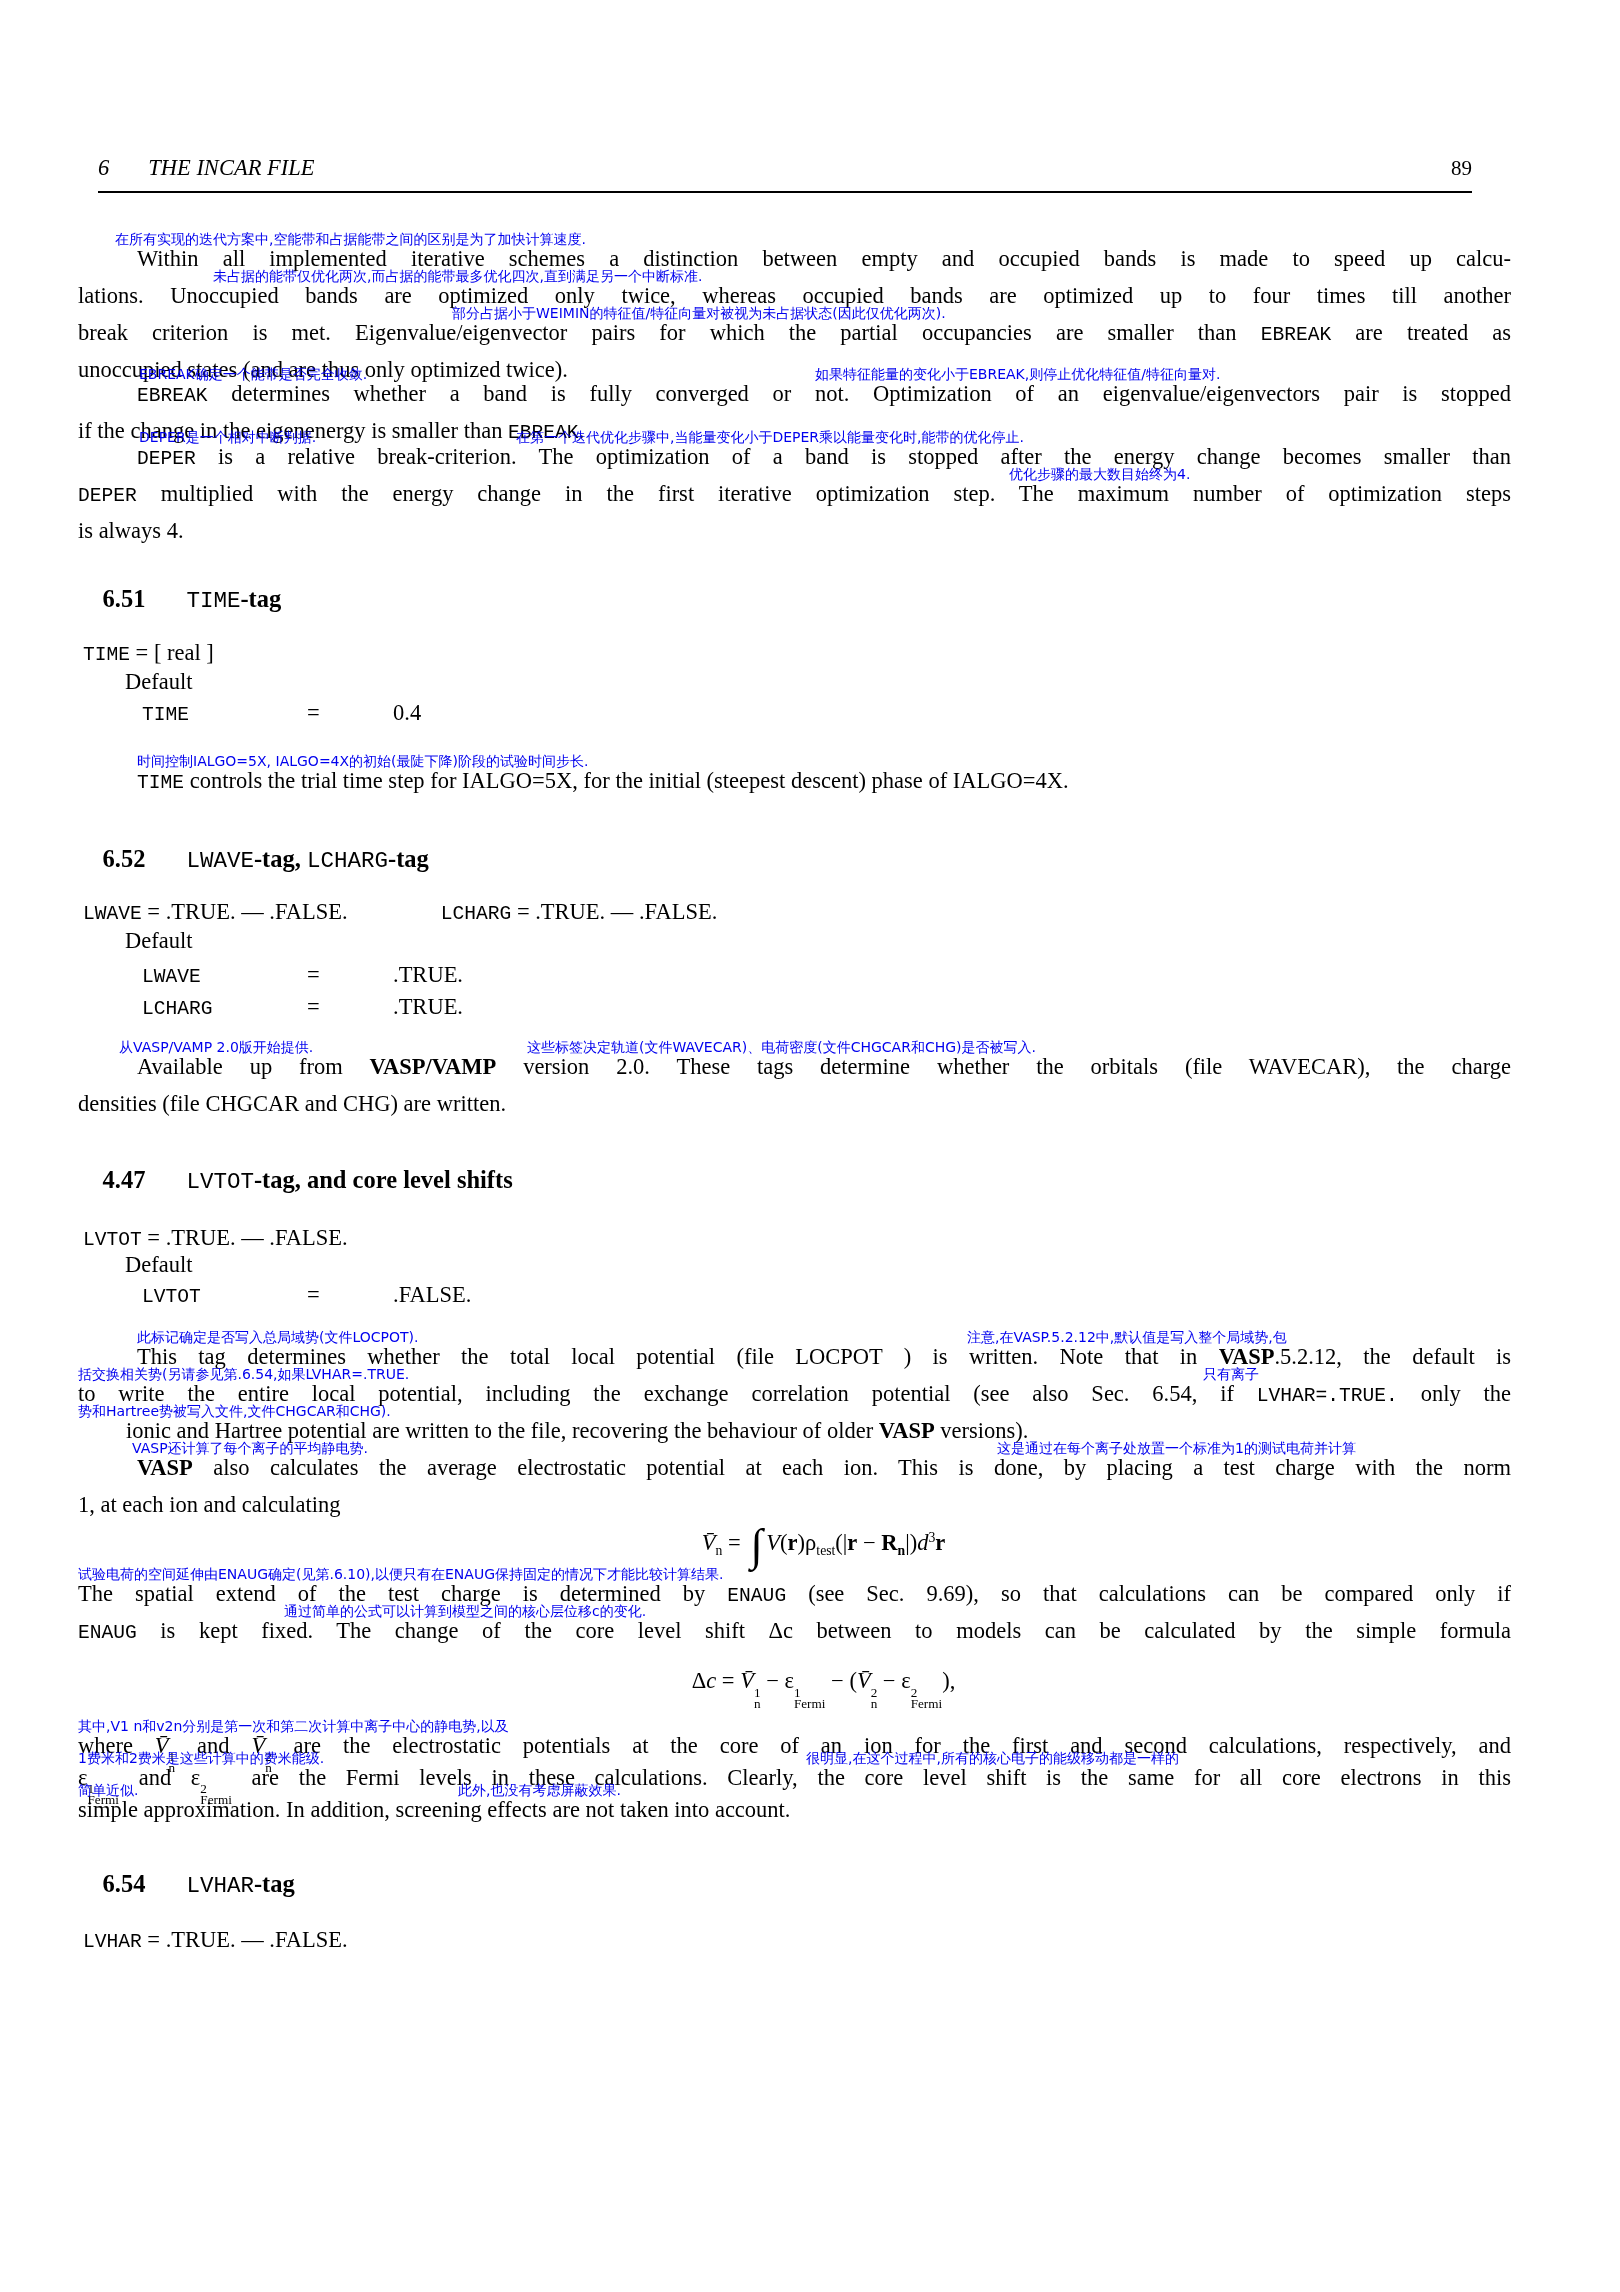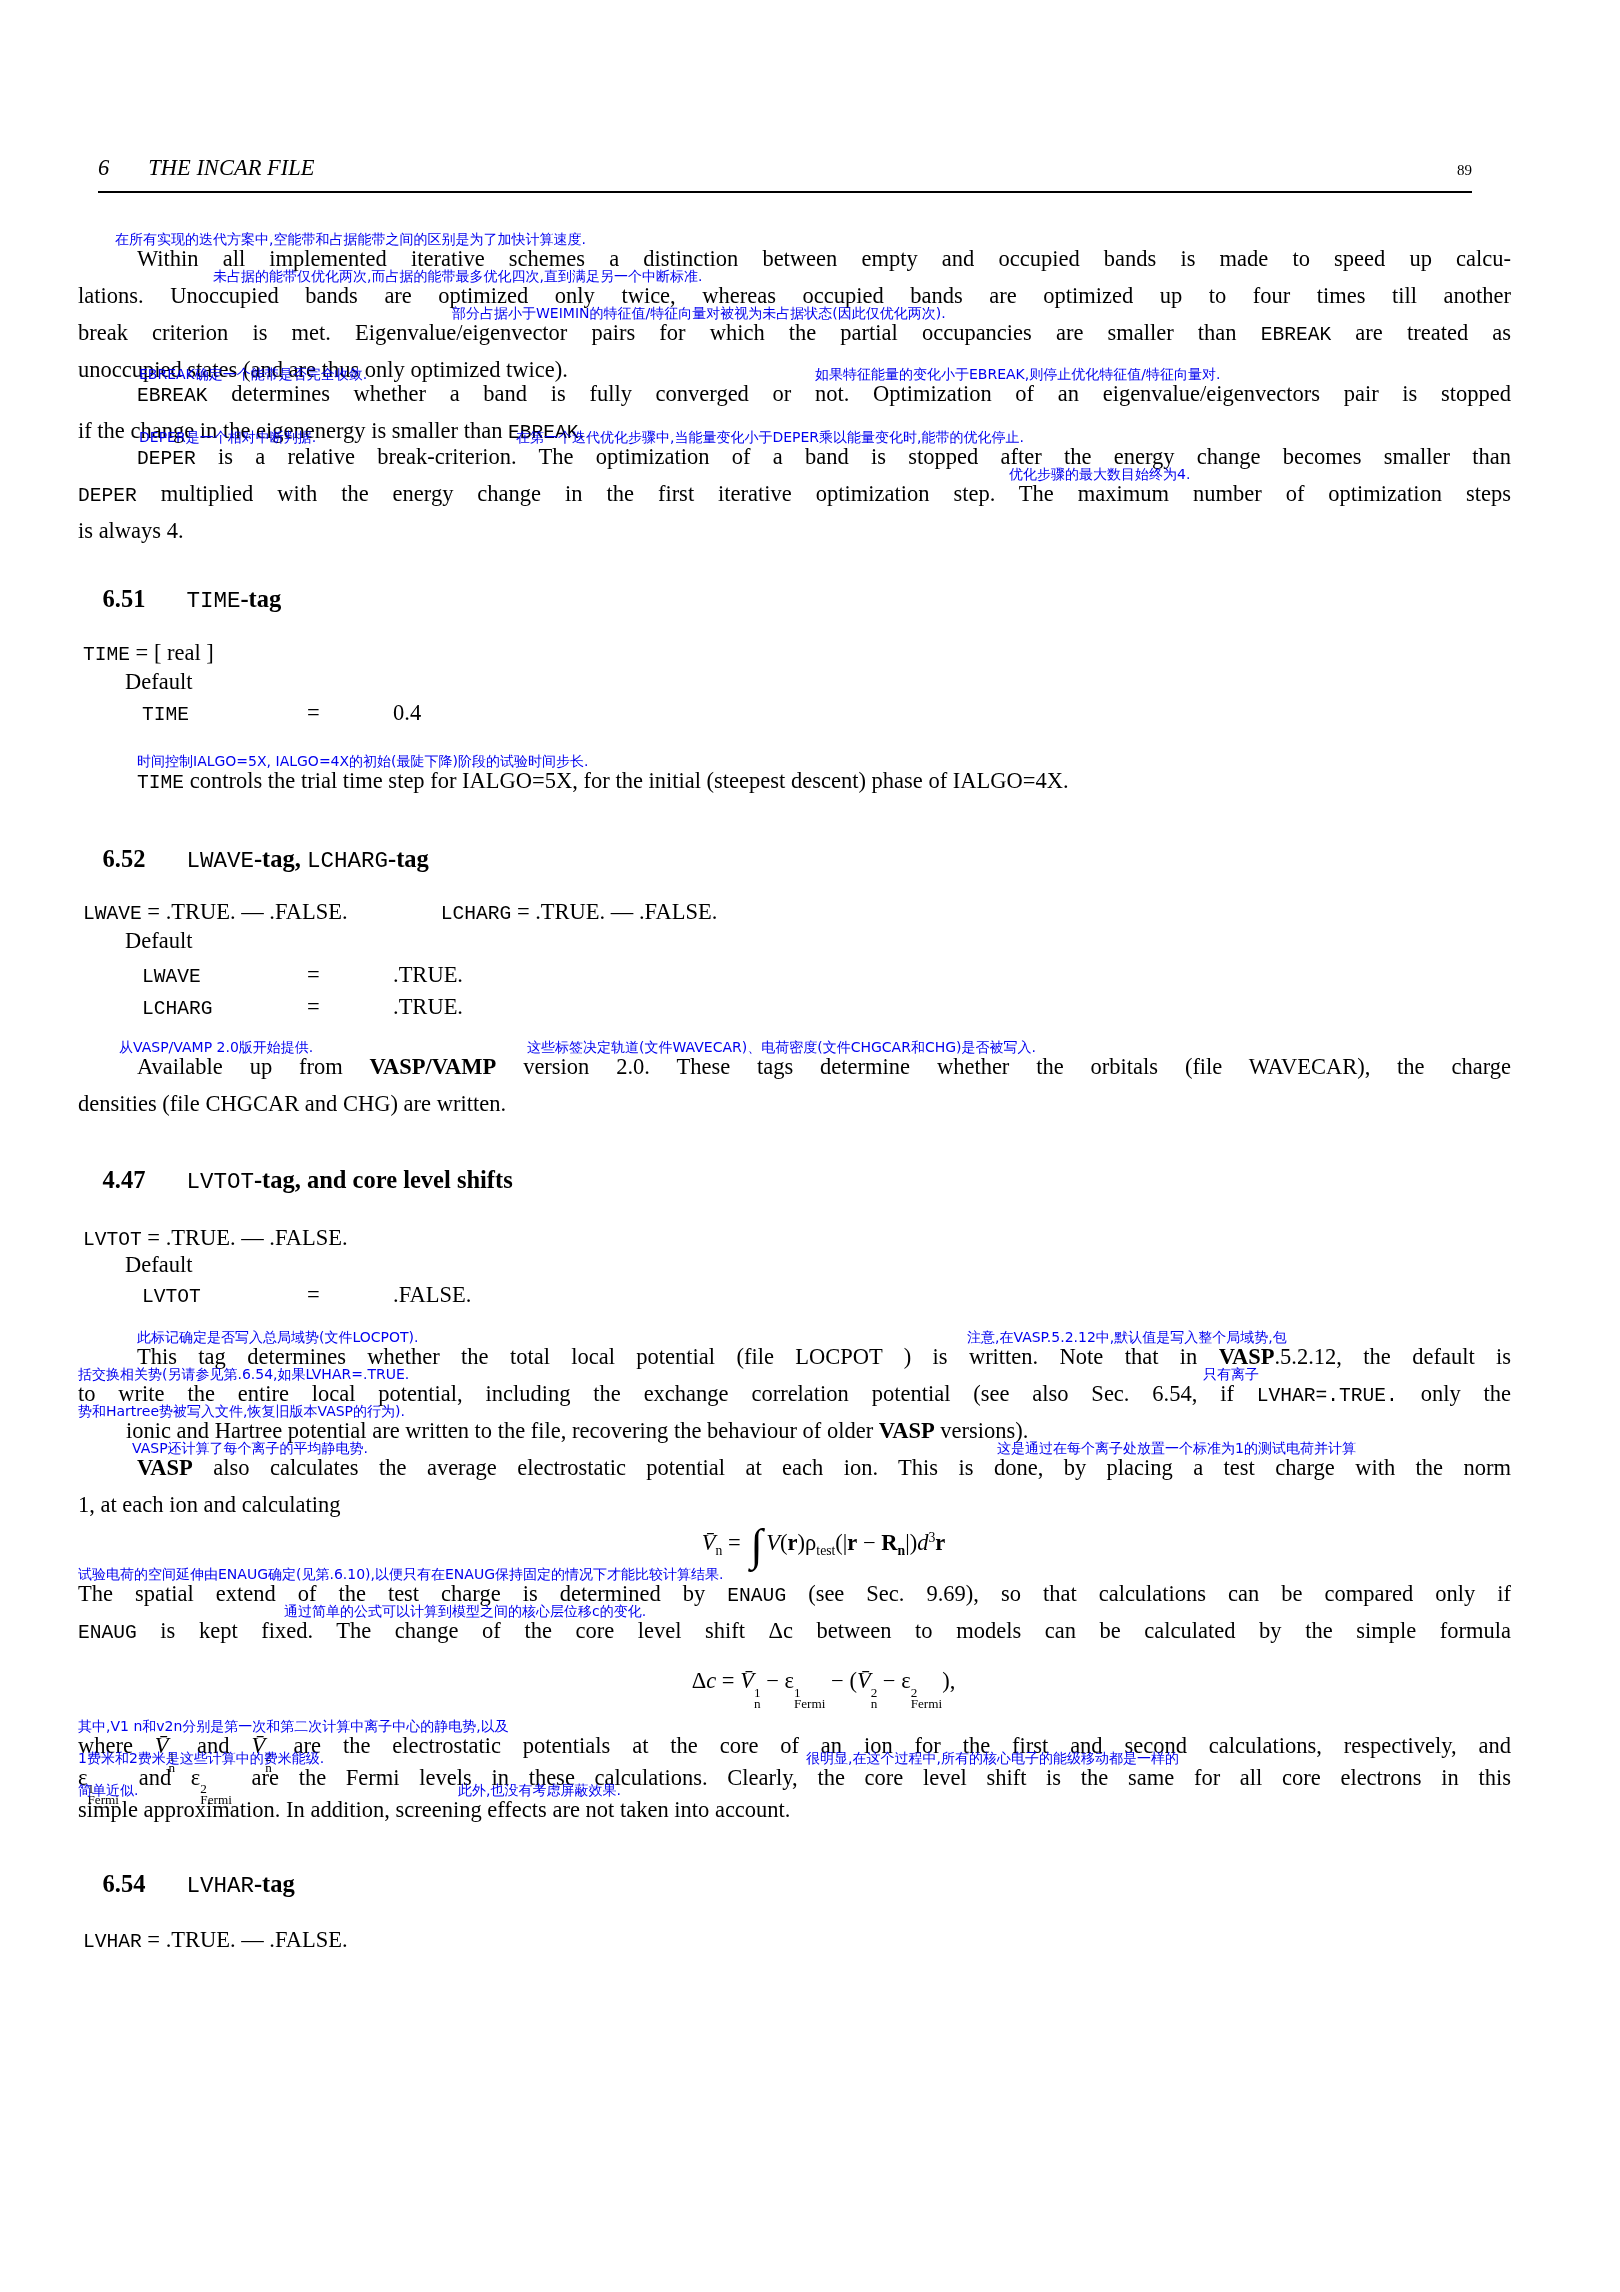--- a/index.html
+++ b/index.html
@@ -4,21 +4,21 @@
 <style>
   * { margin:0; padding:0; box-sizing:border-box; }
   html,body { width:1620px; height:2293px; background:#ffffff; overflow:hidden; }
   body { font-family:"Liberation Serif", serif; color:#000; position:relative; }
   .page { position:absolute; inset:0; background:#fff; }
 
   .hdr { position:absolute; top:155px; left:98px; width:1374px;
          display:flex; align-items:baseline; border-bottom:2px solid #000;
          padding-bottom:9.8px; font-style:italic; font-size:22.5px; }
   .hdr .hnum6 { margin-right:39px; }
-  .hdr .pg { margin-left:auto; font-style:normal; font-size:15px; }
+  .hdr .pg { margin-left:auto; font-style:normal; font-size:21px; }
 
   .content { position:absolute; left:78px; top:0; width:1433px; height:2293px; }
 
   .para { position:absolute; left:0; width:1433px; }
   .line { position:relative; }
   .cnrow { position:relative; height:14.7px; }
   .cn { position:absolute; top:-1px; white-space:nowrap; color:var(--cn, #0000ee);
         font-size:14px; line-height:14.7px; font-family:"DejaVu Sans", sans-serif; }
   .en { font-size:22.5px; line-height:22px; height:22px; overflow:visible; }
   .en.j { text-align:justify; text-align-last:justify; }
@@ -158,21 +158,21 @@
         </div>
         <div class="line" style="height: 37px;">
           <div class="cnrow">
             <span class="cn" style="left: 0px;">括交换相关势(另请参见第.6.54,如果LVHAR=.TRUE.</span>
             <span class="cn" style="left: 1125px;">只有离子</span>
           </div>
           <div class="en j" style="height: 22px;"><span>to write the entire local potential, including the exchange correlation potential (see also Sec. 6.54, if </span><span class="tt">LVHAR=.TRUE.</span><span> only the</span></div>
         </div>
         <div class="line" style="height: 37px;">
           <div class="cnrow">
-            <span class="cn" style="left: 0px;">势和Hartree势被写入文件,恢复旧版本VASP的行为).</span>
+            <span class="cn" style="left: 0px;">势和Hartree势被写入文件,文件CHGCAR和CHG).</span>
           </div>
           <div class="en" style="height: 22px; margin-left: 48px;"><span>ionic and Hartree potential are written to the file, recovering the behaviour of older </span><span class="bf">VASP</span><span> versions).</span></div>
         </div>
         <div class="line" style="height: 37px;">
           <div class="cnrow">
             <span class="cn" style="left: 54px;">VASP还计算了每个离子的平均静电势.</span>
             <span class="cn" style="left: 919px;">这是通过在每个离子处放置一个标准为1的测试电荷并计算</span>
           </div>
           <div class="en j" style="height: 22px; text-indent: 59px;"><span class="bf">VASP</span><span> also calculates the average electrostatic potential at each ion. This is done, by placing a test charge with the norm</span></div>
         </div>

